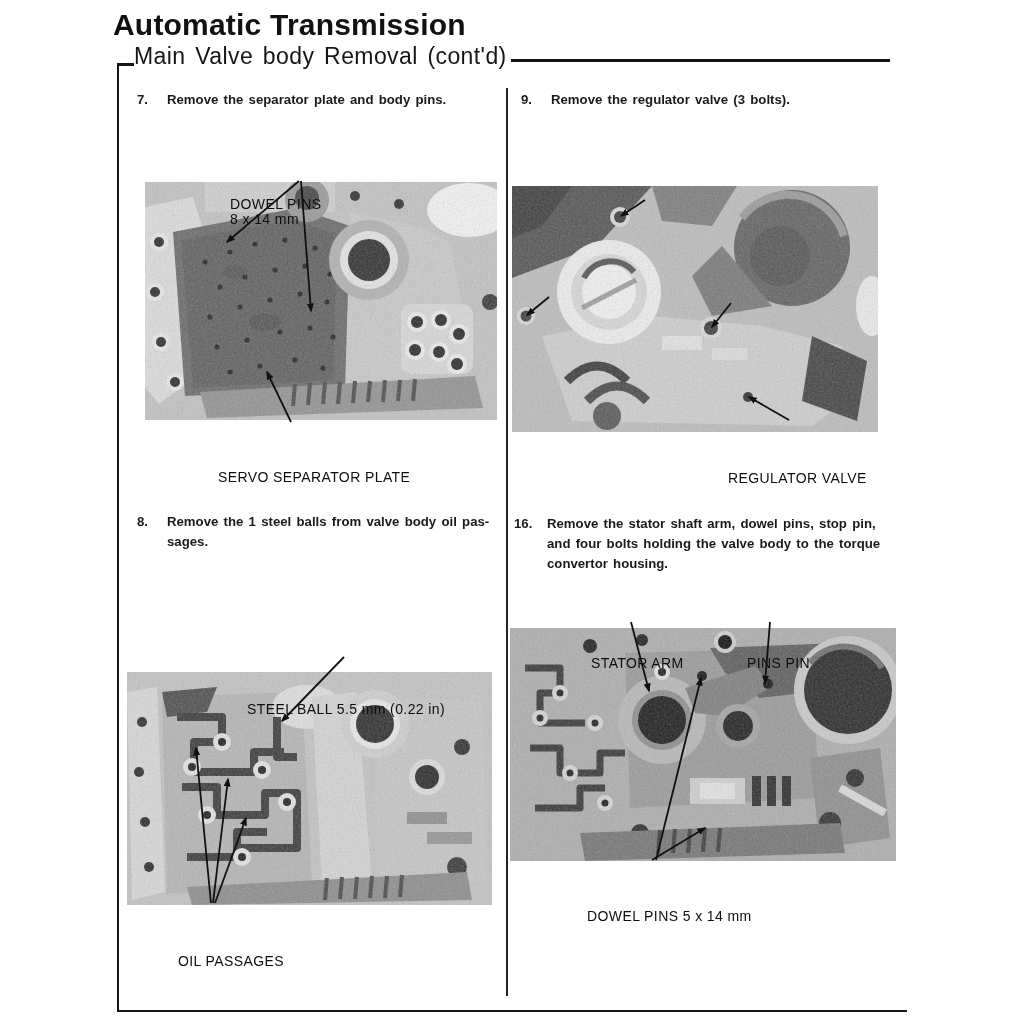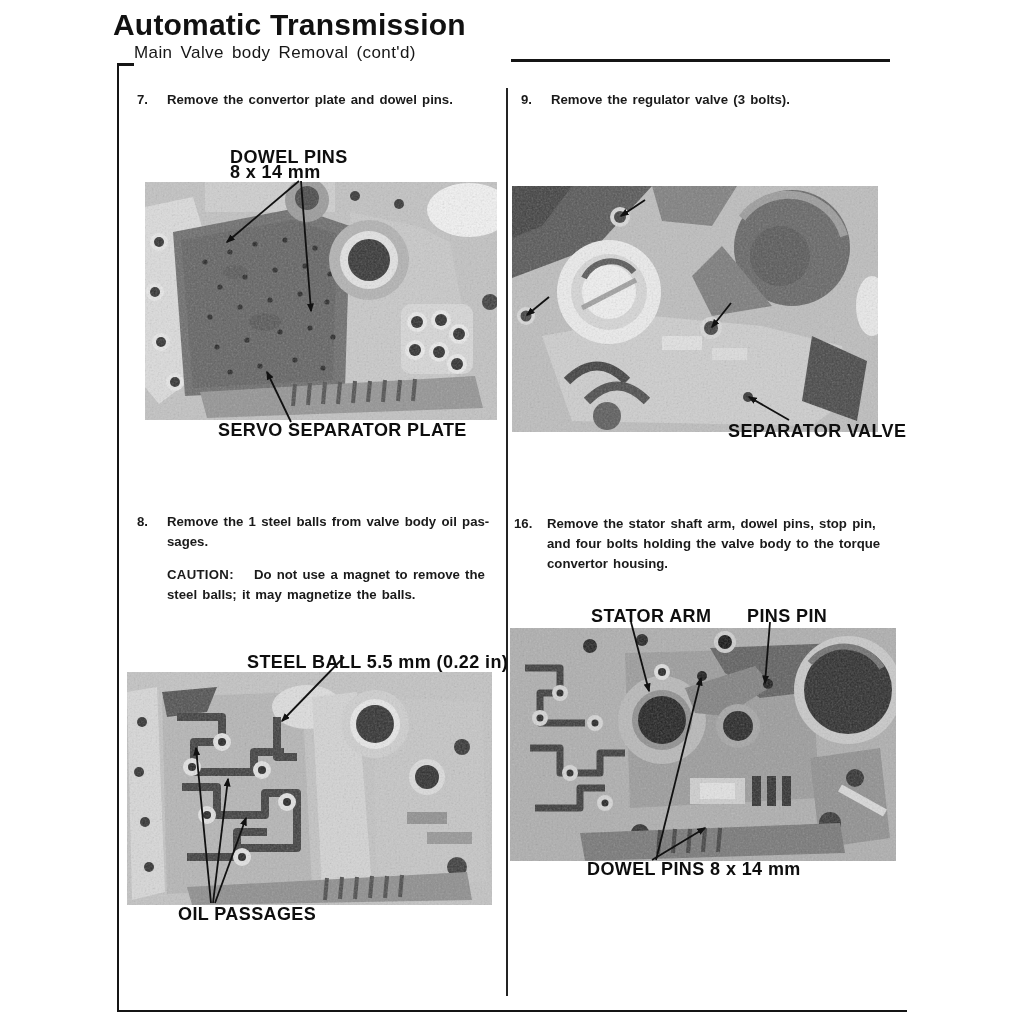--- a/index.html
+++ b/index.html
@@ -8,41 +8,41 @@
     font-family:"Liberation Sans", sans-serif;color:#111111;
     -webkit-font-smoothing:antialiased;
   }
   .abs{position:absolute;}
   .page-title{
     left:113px;top:8px;font-size:30px;font-weight:700;letter-spacing:0.2px;
     white-space:nowrap;
     text-align:center;
   }
   .section-title{
-    left:134px;top:43px;font-size:17px;font-weight:400;letter-spacing:0.4px;
+    left:134px;top:43px;font-size:23px;font-weight:400;letter-spacing:0.4px;
     word-spacing:3px;white-space:nowrap;color:#161616;
   }
   .title-rule{left:511px;top:59px;width:379px;height:3px;background:#151515;}
   .corner-stub{left:117px;top:63px;width:17px;height:3px;background:#151515;}
   .section-border{
     left:117px;top:64px;width:788px;height:946px;
     border-left:2.5px solid #151515;border-bottom:2.5px solid #151515;
   }
   .column-divider{left:506px;top:88px;width:1.6px;height:908px;background:#242424;}
   .step{font-size:13.2px;line-height:20px;font-weight:700;color:#1a1a1a;word-spacing:1.6px;}
   .step-row{display:flex;}
   .step-num{flex:none;width:30px;}
   .step-num.wide{width:33px;}
   .step-text{flex:auto;white-space:pre-line;text-align:justify;}
   .caution{margin-left:30px;margin-top:13px;}
   .caution-label{font-weight:700;margin-right:20px;letter-spacing:0.3px;}
   .caution-text{white-space:pre-line;font-weight:700;}
   .callout{
-    font-size:18px;font-weight:700;letter-spacing:0.4px;line-height:15px;
-    white-space:pre;color:#0e0e0e;z-index:5;
+    font-size:14px;font-weight:400;letter-spacing:0.4px;line-height:15px;
+    white-space:pre;color:#0e0e0e;z-index:5;margin-top:47px;
   }
   .photo{z-index:1;}
   .overlay{left:0;top:0;z-index:6;pointer-events:none;}
 </style>
 </head>
 <body>
 
 <svg width="0" height="0" style="position:absolute" aria-hidden="true">
   <defs>
     <filter id="grain" x="-5%" y="-5%" width="110%" height="110%">
@@ -55,60 +55,56 @@
 <div class="abs page-title">Automatic Transmission</div>
 <div class="abs section-title">Main Valve body Removal (cont'd)</div>
 <div class="abs title-rule"></div>
 <div class="abs corner-stub"></div>
 <div class="abs section-border"></div>
 <div class="abs column-divider"></div>
 
 <div class="abs step" style="left:137px;top:90px;width:362px;">
   <div class="step-row">
     <span class="step-num">7.</span>
-    <span class="step-text">Remove the convertor plate and dowel pins.</span>
+    <span class="step-text">Remove the separator plate and body pins.</span>
   </div>
 </div>
 
 <div class="abs step" style="left:521px;top:90px;width:372px;">
   <div class="step-row">
     <span class="step-num">9.</span>
     <span class="step-text">Remove the regulator valve (3 bolts).</span>
   </div>
 </div>
 
 <div class="abs step" style="left:137px;top:512px;width:372px;">
   <div class="step-row">
     <span class="step-num">8.</span>
     <span class="step-text">Remove the 1 steel balls from valve body oil pas-
 sages.</span>
-  </div>
-  <div class="caution">
-    <span class="caution-label">CAUTION:</span><span class="caution-text">Do not use a magnet to remove the
-steel balls; it may magnetize the balls.</span>
   </div>
 </div>
 
 <div class="abs step" style="left:514px;top:514px;width:382px;">
   <div class="step-row">
     <span class="step-num wide">16.</span>
     <span class="step-text">Remove the stator shaft arm, dowel pins, stop pin,
 and four bolts holding the valve body to the torque
 convertor housing.</span>
   </div>
 </div>
 
 <div class="abs callout" style="left:230px;top:150px;"><span>DOWEL PINS</span><br><span>8 x 14 mm</span></div>
 <div class="abs callout" style="left:218px;top:423px;">SERVO SEPARATOR PLATE</div>
-<div class="abs callout" style="left:728px;top:424px;">SEPARATOR VALVE</div>
+<div class="abs callout" style="left:728px;top:424px;">REGULATOR VALVE</div>
 <div class="abs callout" style="left:247px;top:655px;">STEEL BALL 5.5 mm (0.22 in)</div>
 <div class="abs callout" style="left:178px;top:907px;">OIL PASSAGES</div>
 <div class="abs callout" style="left:591px;top:609px;">STATOR ARM</div>
 <div class="abs callout" style="left:747px;top:609px;">PINS PIN</div>
-<div class="abs callout" style="left:587px;top:862px;">DOWEL PINS 8 x 14 mm</div>
+<div class="abs callout" style="left:587px;top:862px;">DOWEL PINS 5 x 14 mm</div>
 
 <svg class="abs photo" style="left:145px;top:182px;" width="352" height="238" viewBox="0 0 352 238">
   <rect width="352" height="238" fill="#c2c2c2"></rect>
   <path d="M0,25 L48,15 L60,55 L50,195 L14,222 L0,205 Z" fill="#dcdcdc"></path>
   <rect x="60" y="0" width="130" height="30" fill="#cfcfcf"></rect>
   <g>
     <circle cx="14" cy="60" r="9" fill="#e8e8e8"></circle>
       <circle cx="14" cy="60" r="5" fill="#2f2f2f"></circle>
     <circle cx="10" cy="110" r="9" fill="#e8e8e8"></circle>
       <circle cx="10" cy="110" r="5" fill="#2f2f2f"></circle>

